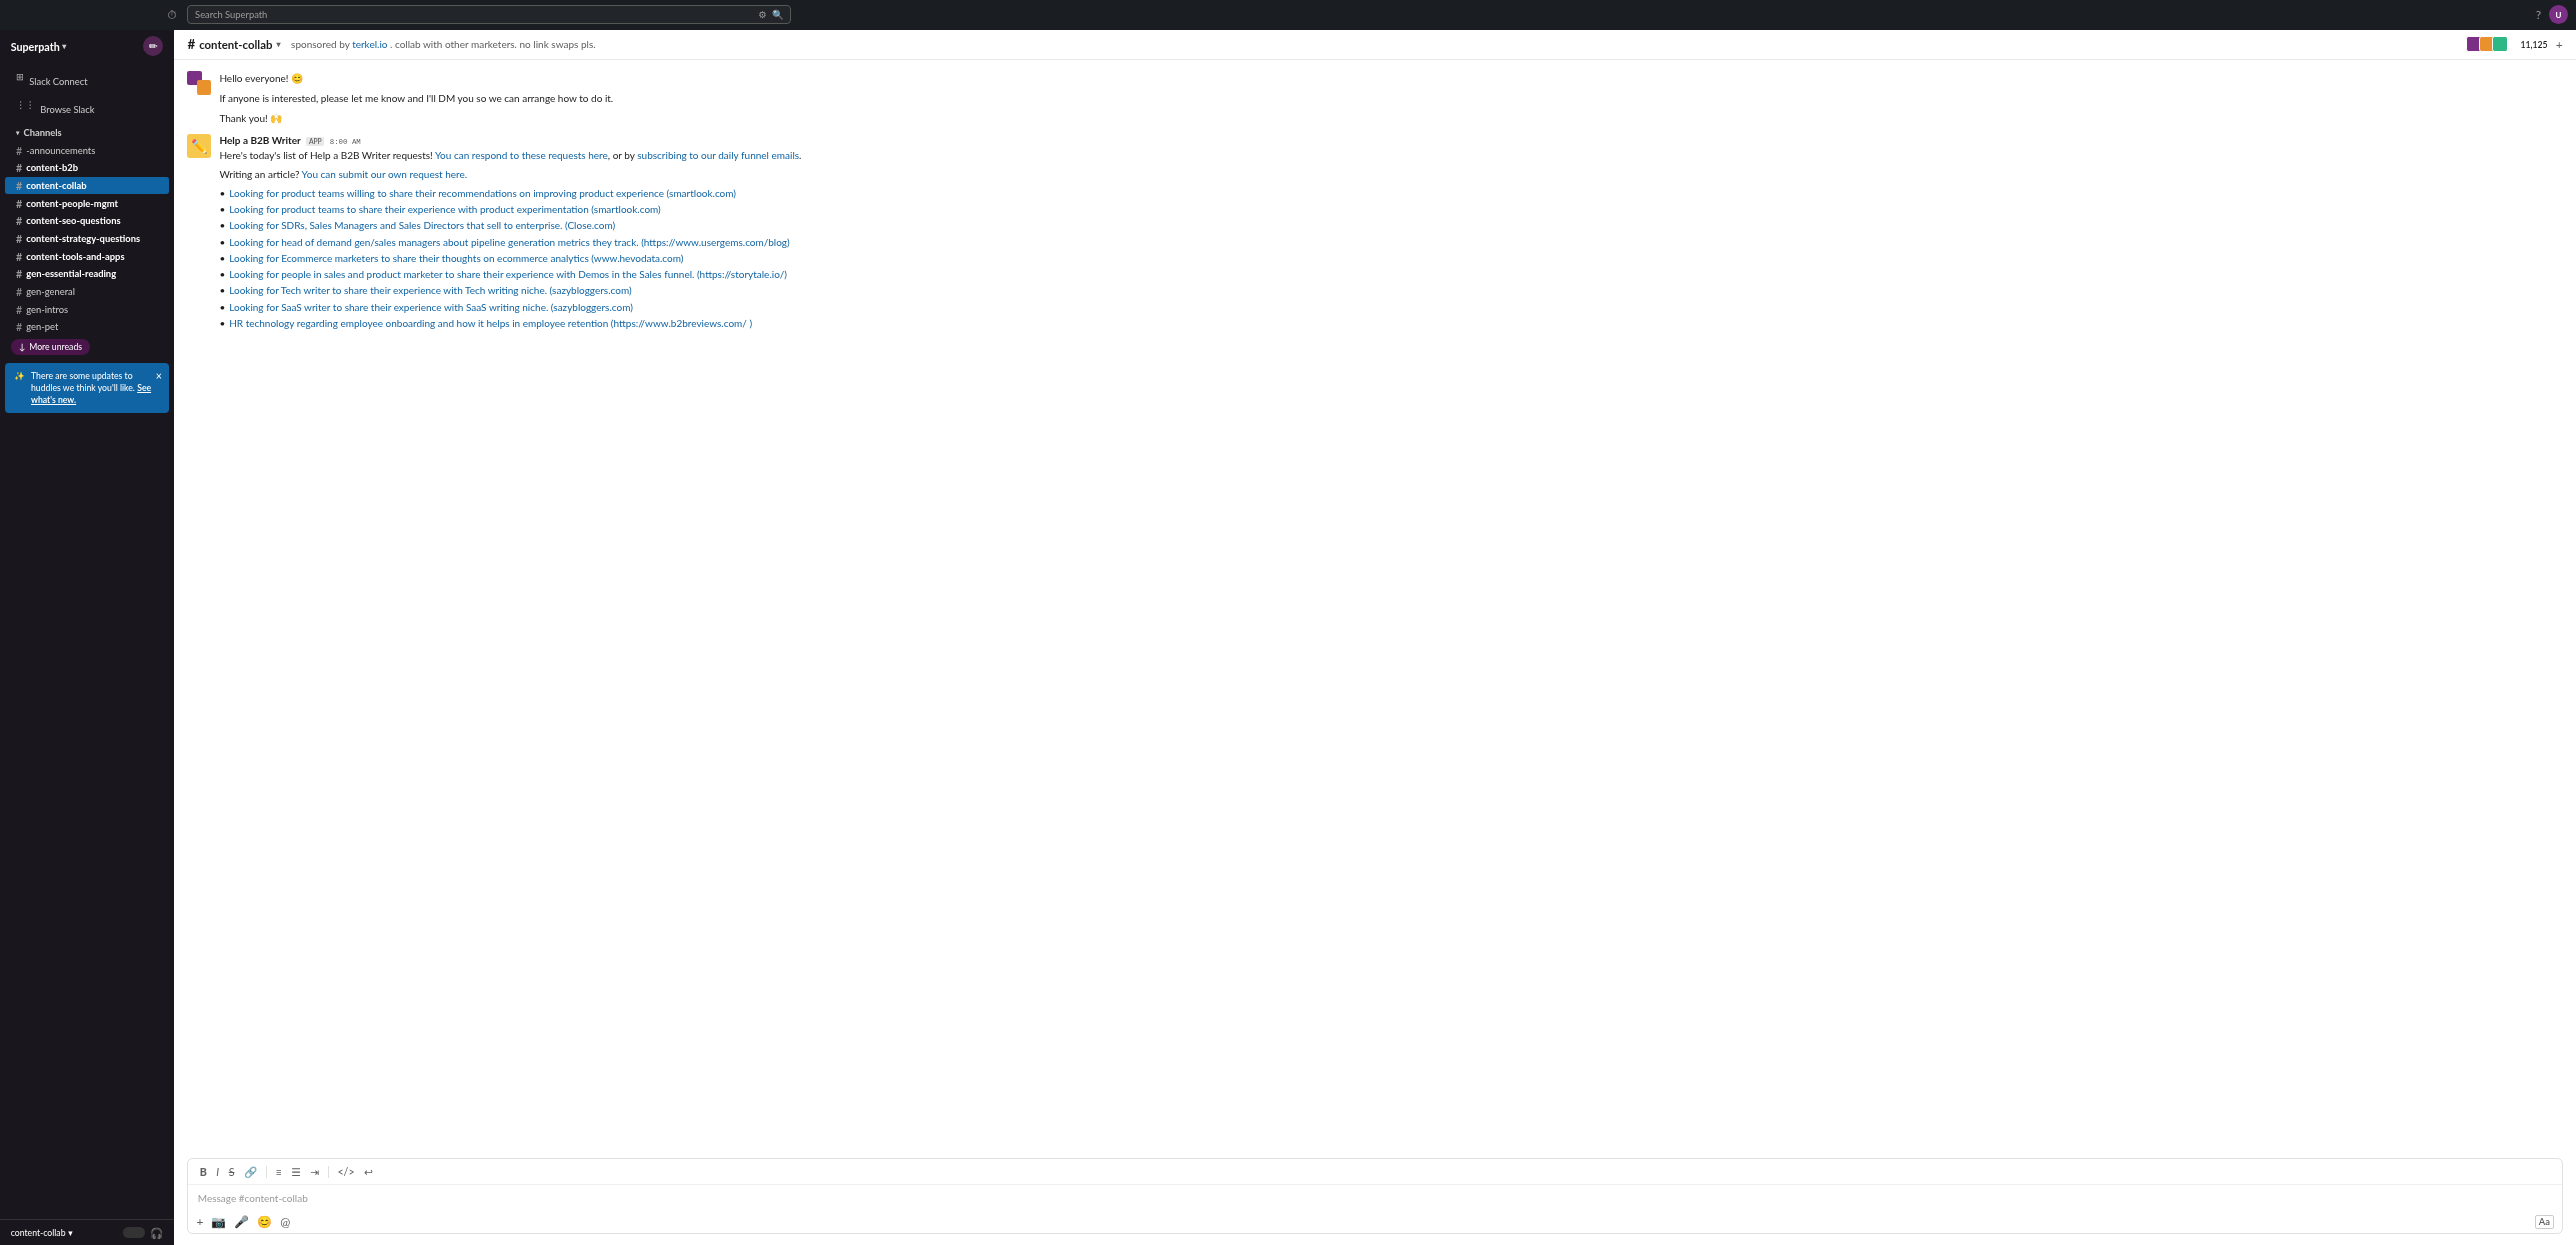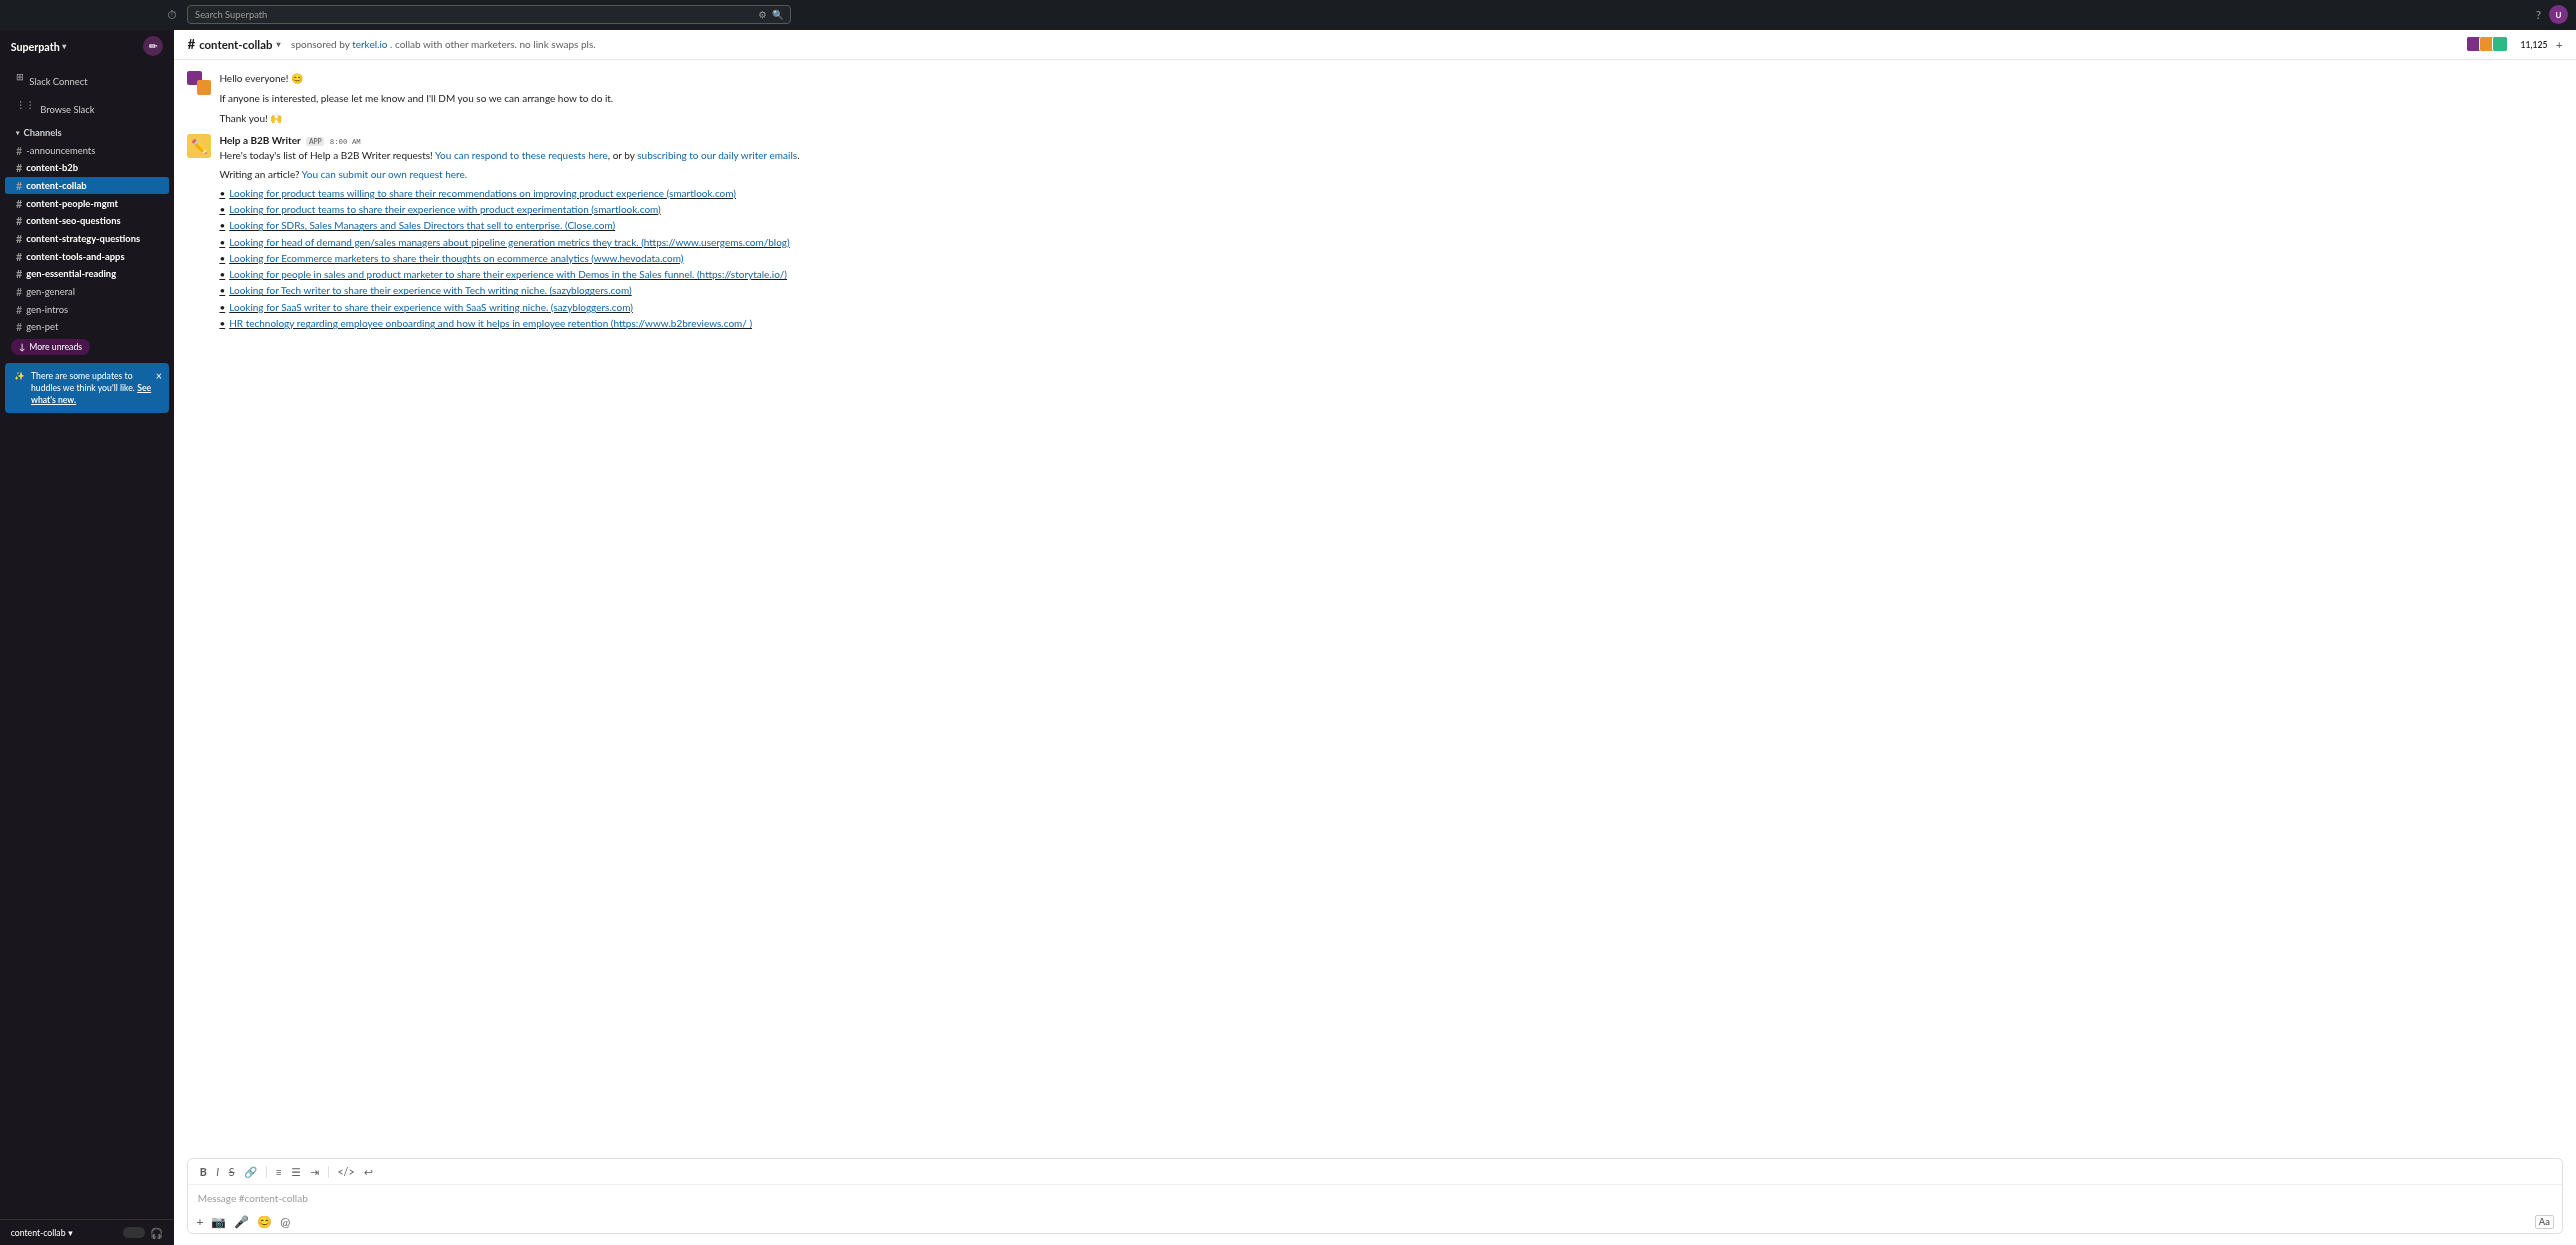--- a/index.html
+++ b/index.html
@@ -379,21 +379,20 @@
     .message-text {
       font-size: 10px;
       color: #1d1c1d;
       line-height: 1.5;
     }
     .message-text a { color: #1264a3; text-decoration: none; }
     .message-text .bullet-list {
       list-style: none;
       padding: 0;
       margin: 2.7px 0;
-      text-decoration: underline;
     }
     .message-text .bullet-list li {
       display: flex;
       gap: 4px;
       margin: 1.3px 0;
     }
     .message-text .bullet-list li::before {
       content: '•';
       color: #1d1c1d;
     }
@@ -616,21 +615,21 @@
 
       <div class="message-group">
         <div class="message-avatar" style="background: #f6c84e; border-radius: 2.7px; font-size: 13.4px; display:flex; align-items:center; justify-content:center;">✏️</div>
         <div class="message-content">
           <div class="message-header">
             <span class="message-sender">Help a B2B Writer</span>
             <span class="message-app-badge">APP</span>
             <span class="message-time">8:00 AM</span>
           </div>
           <div class="message-text">
-            <p>Here's today's list of Help a B2B Writer requests! <a>You can respond to these requests here</a>, or by <a>subscribing to our daily writer emails</a>.</p>
+            <p>Here's today's list of Help a B2B Writer requests! <a>You can respond to these requests here</a>, or by <a>subscribing to our daily funnel emails</a>.</p>
             <p style="margin-top:4px;">Writing an article? <a>You can submit our own request here.</a></p>
             <ul class="bullet-list" style="margin-top:4px;">
               <li>
                   <a>Looking for product teams willing to share their recommendations on improving product experience (smartlook.com)</a>
                 </li>
               <li>
                   <a>Looking for product teams to share their experience with product experimentation (smartlook.com)</a>
                 </li>
               <li>
                   <a>Looking for SDRs, Sales Managers and Sales Directors that sell to enterprise. (Close.com)</a>

